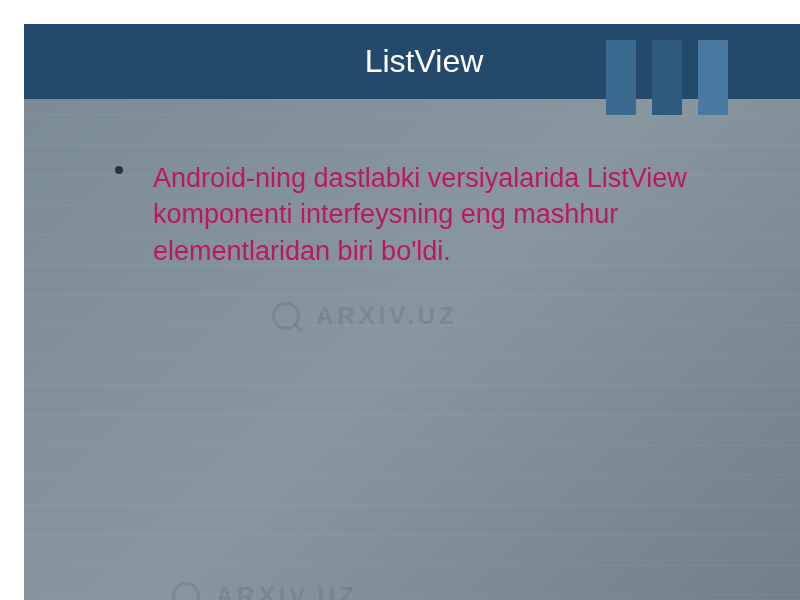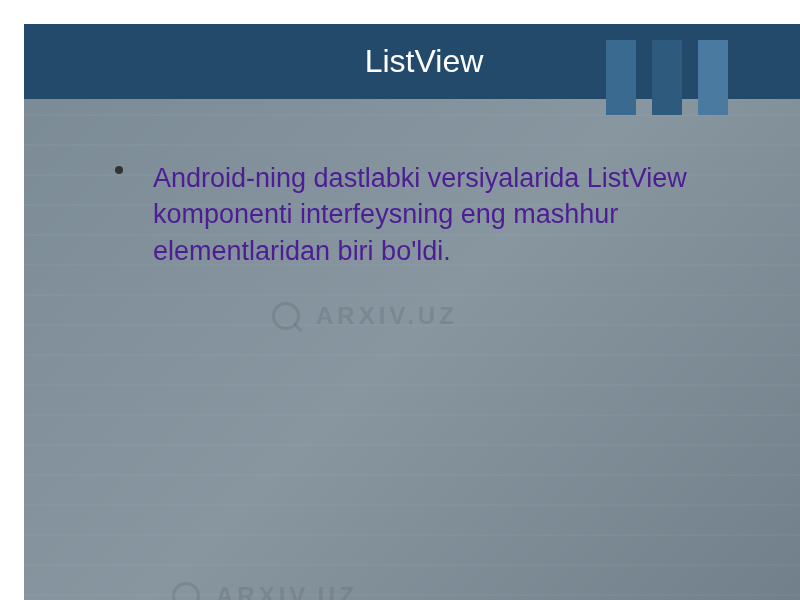--- a/index.html
+++ b/index.html
@@ -134,21 +134,21 @@
       height: 8px;
       background: #333;
       border-radius: 50%;
       margin-top: 14px;
       margin-right: 22px;
       flex-shrink: 0;
     }
     
     .bullet-text {
       font-size: 27px;
-      color: #4c1d95;
+      color: #be185d;
     }
     
     .bold {
       font-weight: bold;
     }
   </style>
 </head>
 <body>
 
 <div class="background"></div>

